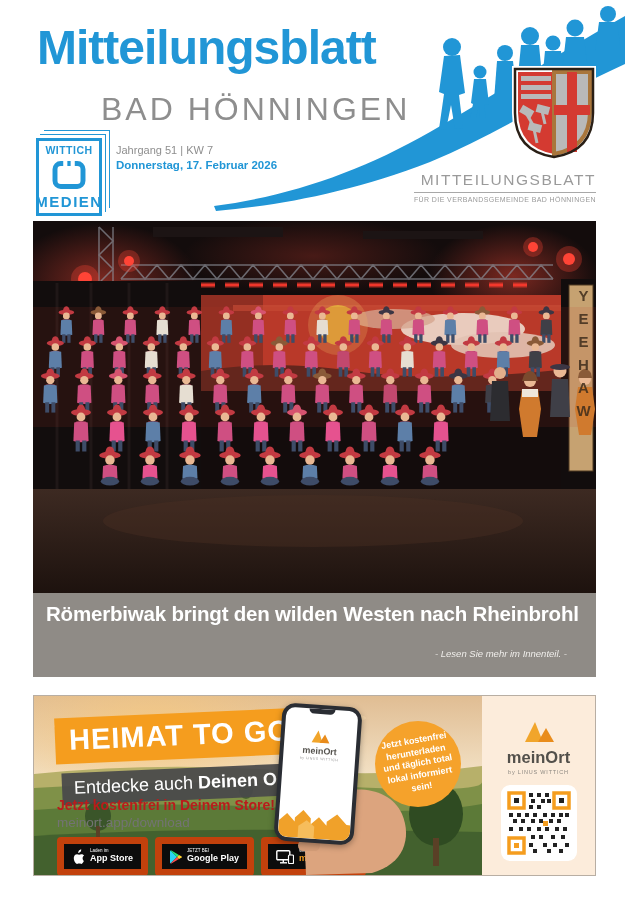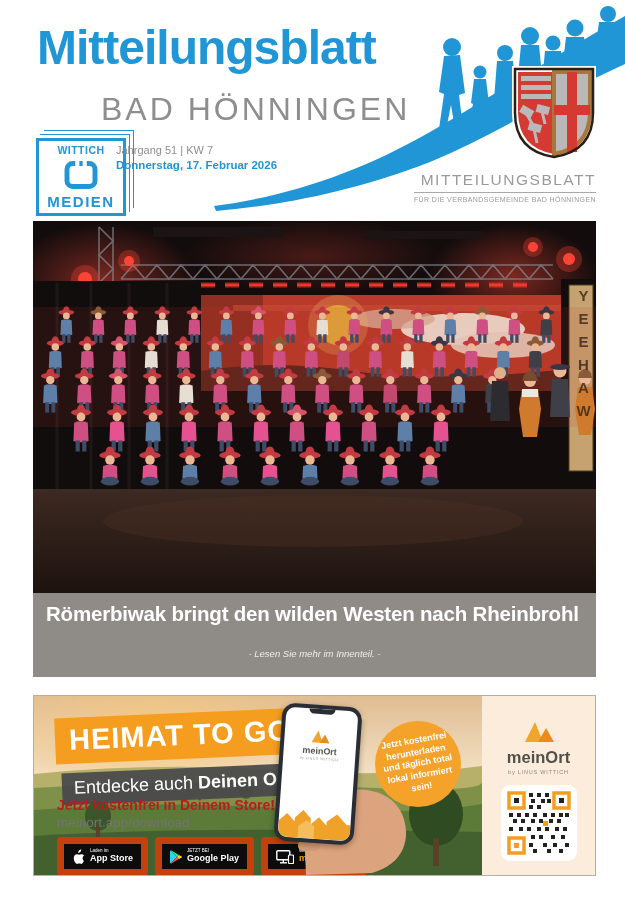--- a/index.html
+++ b/index.html
@@ -8,41 +8,41 @@
   .abs{position:absolute;}
 
   
   .title{left:37px;top:20px;font-size:48px;font-weight:600;color:#2196d6;letter-spacing:-1px;}
   .subtitle{left:101px;top:91px;font-size:32px;color:#8e8e8e;letter-spacing:3px;font-weight:400;}
   .swoosh{left:0;top:0;}
   .arms{left:509px;top:63px;}
   .wittich{left:36px;top:138px;width:60px;height:66px;border:3px solid #2196d6;background:#fff;
      box-shadow:3px -3px 0 0 #fff,4px -4px 0 0 #2196d6,7px -7px 0 0 #fff,8px -8px 0 0 #2196d6;
      display:flex;flex-direction:column;align-items:center;justify-content:space-between;
-     padding:3px 12px;color:#2196d6;font-weight:700;}
+     padding:3px 0;color:#2196d6;font-weight:700;}
   .w-top{font-size:10.5px;letter-spacing:.5px;}
   .w-bot{font-size:15px;letter-spacing:1.5px;}
   .issue{left:116px;top:144px;font-size:11px;color:#8e8e8e;}
   .date{left:116px;top:159px;font-size:11.5px;color:#2196d6;font-weight:700;}
   .masthead{right:29px;top:171px;text-align:right;}
   .m1{font-size:15.5px;letter-spacing:1.5px;color:#9a9a9a;padding-bottom:3px;
       border-bottom:1px solid #a8a8a8;}
   .m2{font-size:7px;letter-spacing:.4px;color:#9a9a9a;padding-top:3px;}
 
   
   .photo{left:33px;top:221px;width:563px;height:372px;margin:0;background:#130c0c;}
   .yeehaw{right:4px;top:66px;height:182px;writing-mode:vertical-rl;text-orientation:upright;
       font-size:15px;font-weight:700;color:#3f2d1c;letter-spacing:6px;opacity:.85;}
 
   
   .caption{left:33px;top:593px;width:563px;height:84px;box-sizing:border-box;
       background:#8f8b86;padding:9px 13px;}
   .caption h2{margin:0 0 22px;font-size:20.5px;color:#fff;letter-spacing:-.2px;}
   .teaser{margin:0;font-size:9.5px;font-style:italic;color:#efedea;line-height:1.45;}
-  .more{margin:2px 0 0;font-size:9.5px;font-style:italic;color:#efedea;text-align:center;}
+  .more{margin:2px 16px 0;font-size:9.5px;font-style:italic;color:#efedea;text-align:right;}
 
   
   .ad{left:33px;top:695px;width:563px;height:181px;box-sizing:border-box;
       border:1px solid #b8aea3;background:#fcecdb;display:flex;}
   .scene{position:relative;width:448px;height:100%;overflow:hidden;}
   .banner-orange{left:21px;top:17px;transform:rotate(-2.5deg);background:#f59d1e;color:#fff;
       font-size:29px;font-weight:700;letter-spacing:1px;padding:6px 14px 7px;}
   .banner-dark{left:28px;top:72px;transform:rotate(-2.5deg);background:rgba(72,72,74,.93);
       color:#fff;font-size:18px;padding:5px 12px 6px;white-space:nowrap;}
   .banner-dark b{font-weight:700;}

